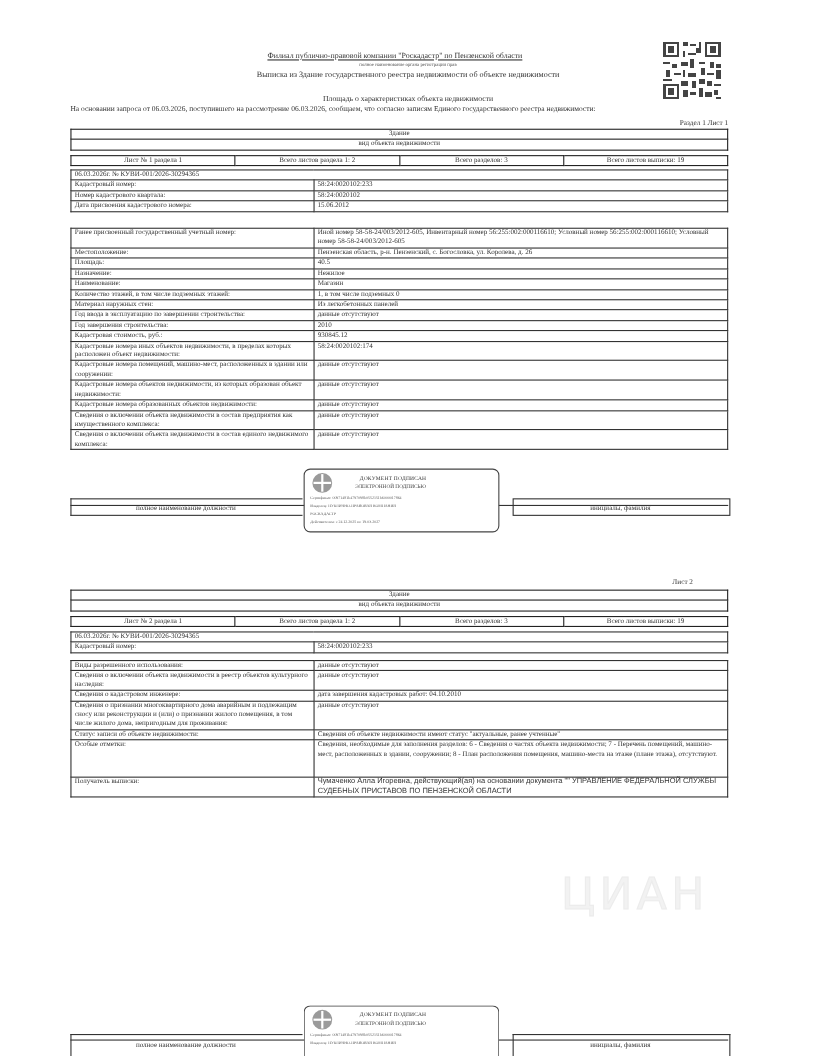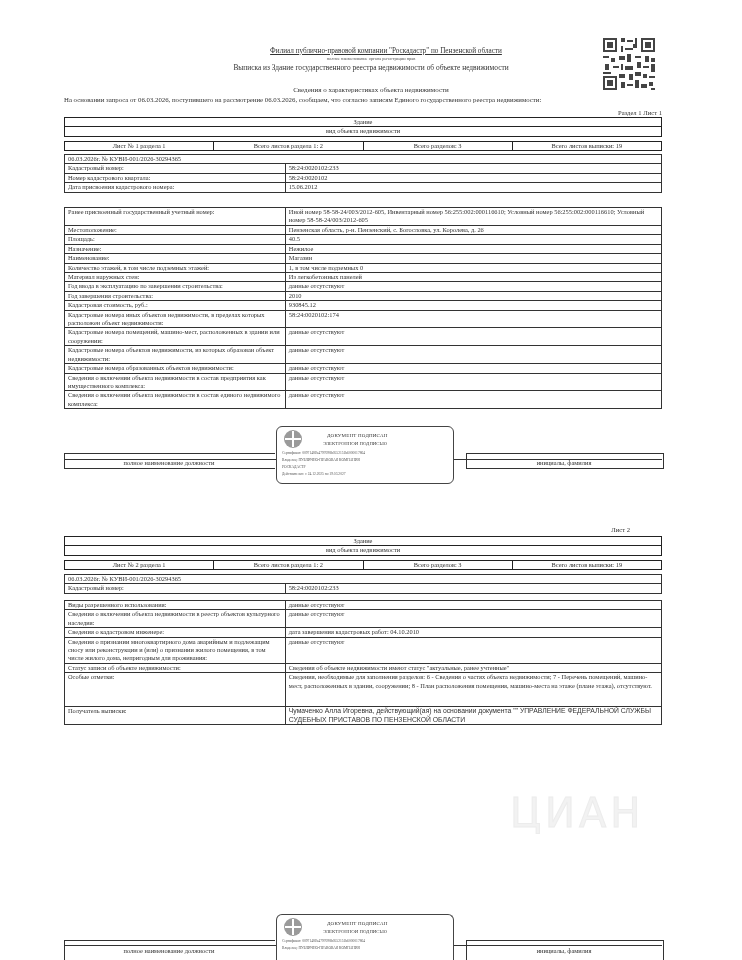--- a/index.html
+++ b/index.html
@@ -1,19 +1,19 @@
 <!DOCTYPE html>
 <html><head>
 <meta charset="utf-8">
 <style>
   html, body { margin:0; padding:0; background:#ffffff; }
   body { width:742px; height:960px; position:relative; overflow:hidden;
          font-family:"Liberation Serif", "DejaVu Serif", serif; color:#333; }
   .abs { position:absolute; }
-  .t-org { top:47px; left:165px; width:442px; font-size:7.2px; text-decoration:underline; text-align:center; color:#333; }
+  .t-org { top:47px; left:138px; width:442px; font-size:7.2px; text-decoration:underline; text-align:center; color:#333; }
   .t-sub { top:56px; left:150px; width:442px; font-size:4.4px; text-align:center; color:#555; }
   .t-title { top:63px; left:130px; width:482px; font-size:7.4px; text-align:center; color:#333; }
   .t-sved { top:86px; left:130px; width:482px; font-size:7px; text-align:center; }
   .t-intro { top:96px; left:64px; width:620px; font-size:6.8px; white-space:nowrap; }
   .t-razdel { top:109px; left:540px; width:122px; font-size:6.6px; text-align:right; }
   .t-list2 { top:526px; left:540px; width:90px; font-size:6.6px; text-align:right; }
 
   .qr { top:36px; left:601px; width:56px; height:56px; }
 
   table { border-collapse:collapse; position:absolute; font-size:6.4px; color:#333; }
@@ -92,21 +92,21 @@
         <rect x="10" y="23" width="2" height="3"></rect>
       <rect x="13" y="24" width="3" height="1"></rect>
         <rect x="17" y="22" width="2" height="4"></rect>
         <rect x="20" y="24" width="3" height="2"></rect>
       <rect x="24" y="23" width="2" height="2"></rect>
         <rect x="25" y="26" width="2" height="1"></rect>
     </g>
   </svg>
 </div>
 
-<div class="abs t-sved">Сведения о характеристиках объекта недвижимости</div>
+<div class="abs t-sved">Площадь о характеристиках объекта недвижимости</div>
 <div class="abs t-intro">На основании запроса от 06.03.2026, поступившего на рассмотрение 06.03.2026, сообщаем, что согласно записям Единого государственного реестра недвижимости:</div>
 <div class="abs t-razdel">Раздел 1 Лист 1</div>
 
 <table class="tbl1" style="top:117px;">
   <tbody>
       <tr class="hdr">
         <td class="thick">Здание</td>
       </tr>
   <tr class="hdr">
         <td class="thick">вид объекта недвижимости</td>

